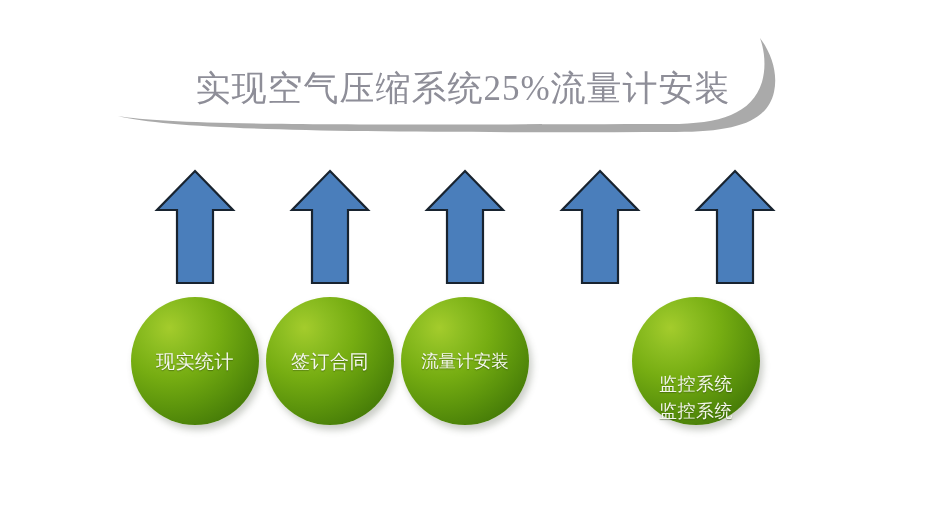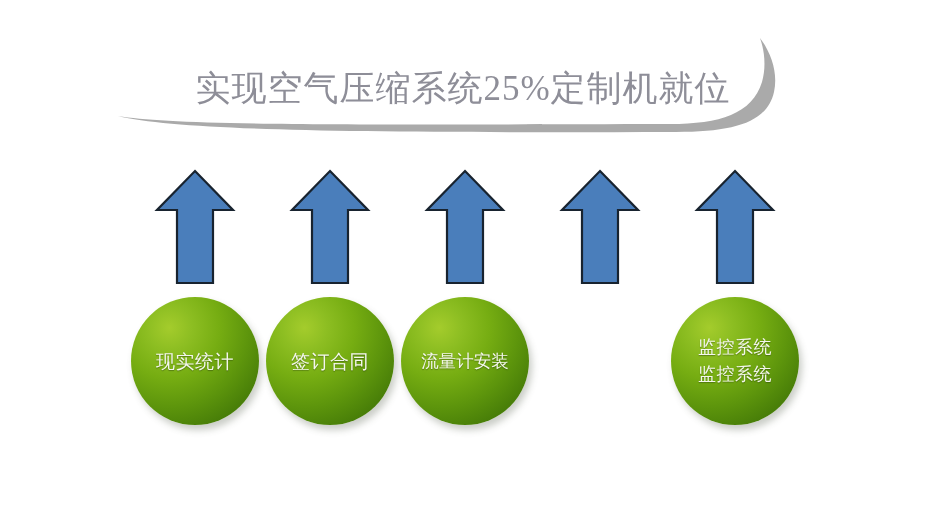--- a/index.html
+++ b/index.html
@@ -104,21 +104,21 @@
 
       <path d="M 8 88
                C 60 97, 200 97, 560 96
                C 610 96, 642 86, 652 54
                C 656 40, 655 24, 650 10
                C 662 26, 668 46, 664 64
                C 657 94, 626 104, 566 104
                C 250 105, 70 103, 8 88 Z" fill="#aaaaaa"></path>
     </svg>
 
-    <div id="title-text">实现空气压缩系统25%定制机就位</div>
+    <div id="title-text">实现空气压缩系统25%流量计安装</div>
   </div>
 
   <div class="arrow" style="left:154px; top:168px;">
     <svg viewBox="0 0 82 118" preserveAspectRatio="none">
       <path d="M 41 3 L 79 42 L 59 42 L 59 115 L 23 115 L 23 42 L 3 42 Z" fill="#4a7ebb" stroke="#18232f" stroke-width="2.2" stroke-linejoin="miter"></path>
     </svg>
   </div>
 
   <div class="arrow" style="left:289px; top:168px;">
     <svg viewBox="0 0 82 118" preserveAspectRatio="none">
@@ -150,20 +150,20 @@
 
   <div class="node-circle" style="left:266px; top:297px;">
     <span class="node-label">签订合同</span>
   </div>
 
   <div class="node-circle" style="left:401px; top:297px;text-align:right;">
     <span class="node-label small">流量计安装</span>
   </div>
 
 
-  <div class="node-circle" style="left:671px; top:297px;">
+  <div class="node-circle" style="left:632px; top:297px;align-items:flex-end;">
     <span class="node-label two-line">
       <span>监控系统</span><br>
       <span>监控系统</span>
     </span>
   </div>
 
 </div>
 
 </body></html>

